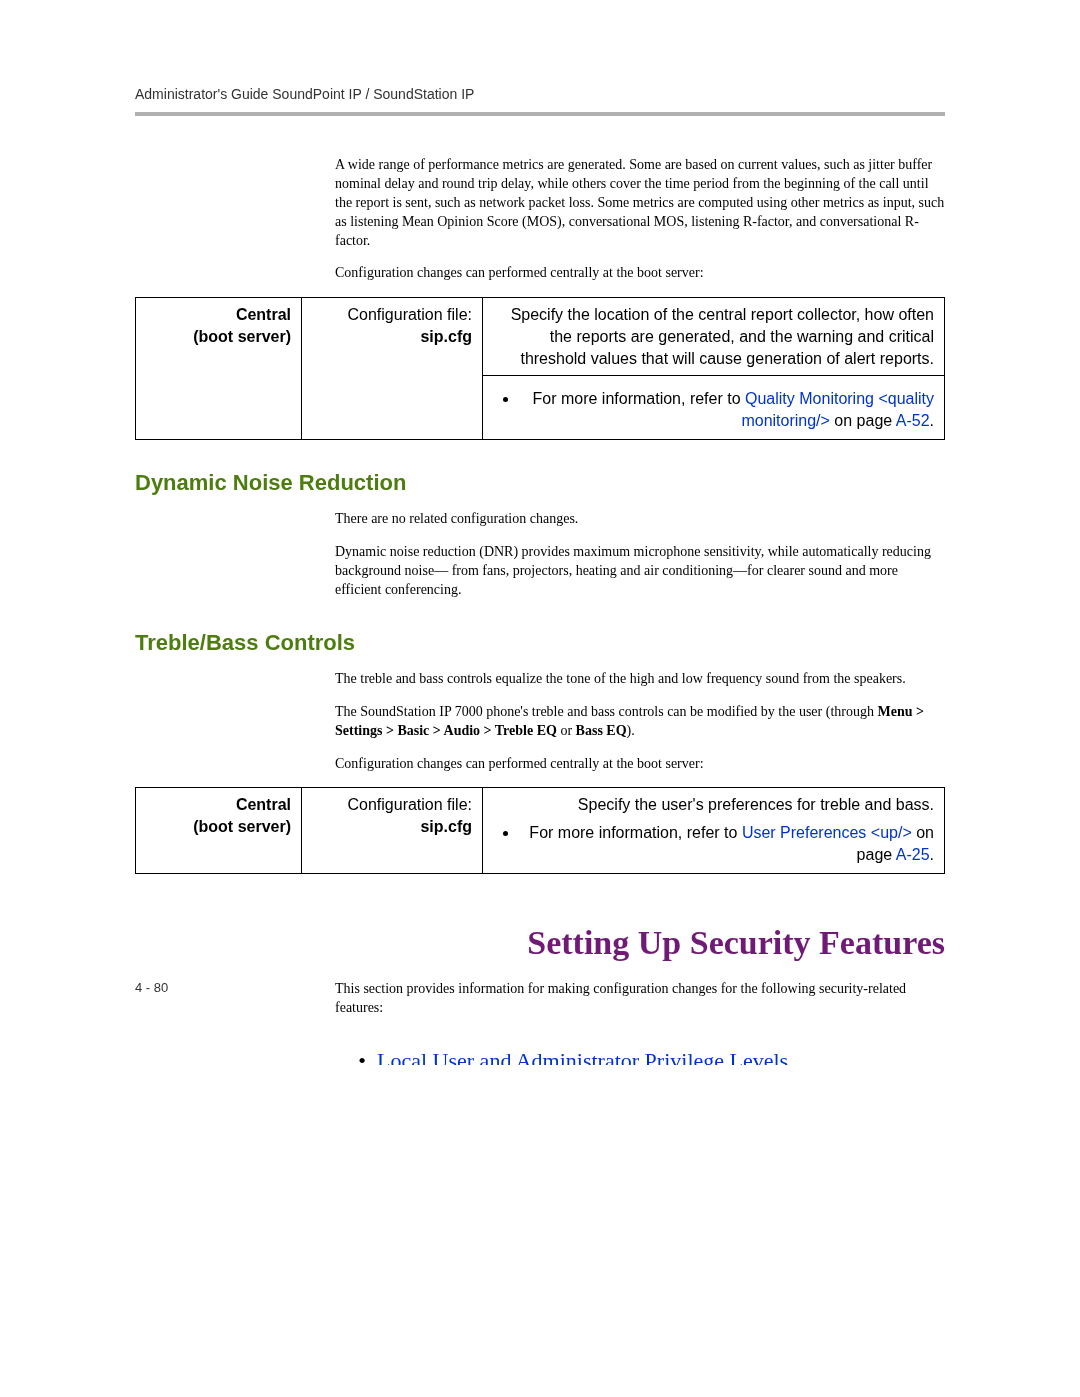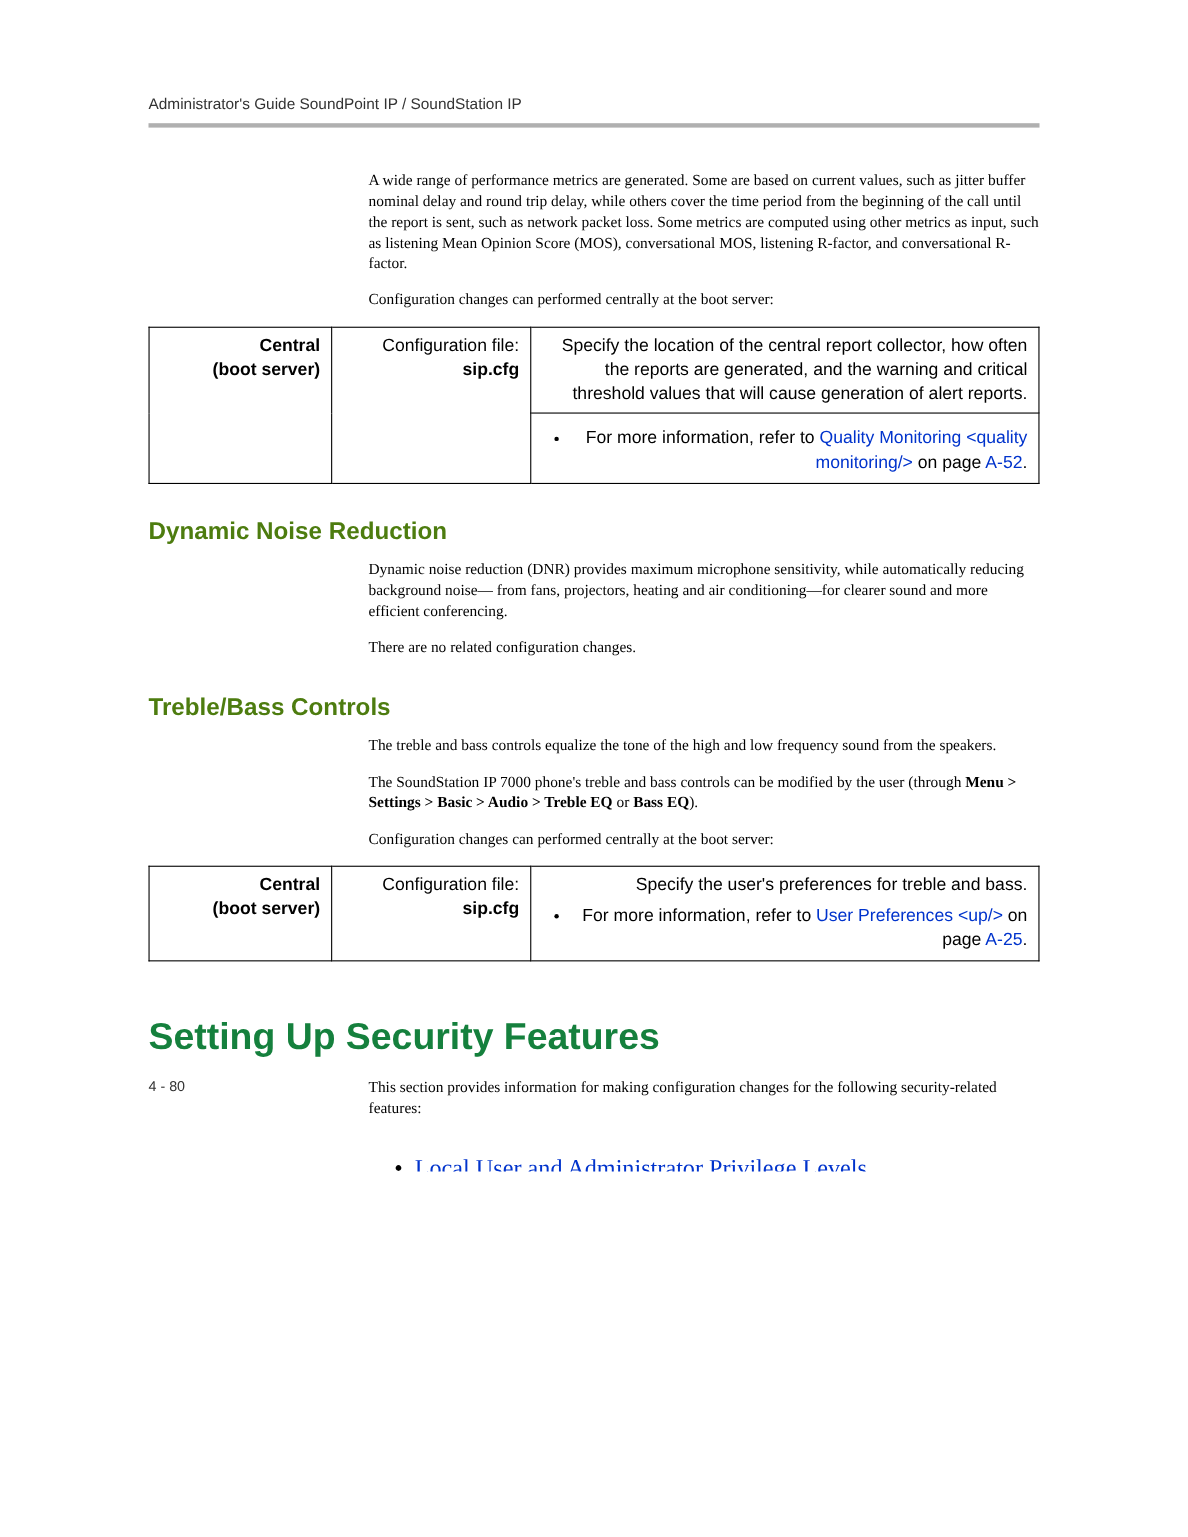--- a/index.html
+++ b/index.html
@@ -35,25 +35,26 @@
     margin-bottom: 14px;
   }
   .h2 {
     font-family: "Segoe UI", "Trebuchet MS", Arial, sans-serif;
     font-size: 22px;
     font-weight: 600;
     color: #4d7c0f;
     margin: 30px 0 14px 0;
   }
   .h1 {
-    font-family: Liberation Sans, sans-serif;
+    font-family: Liberation Serif, serif;
     font-size: 34px;
     font-weight: 600;
-    color: #15803d;
+    color: #701a75;
     margin: 50px 0 18px 0;
+    text-align: right;
   }
   table.cfg {
     border-collapse: collapse;
     width: 100%;
     font-family: Arial, Helvetica, sans-serif;
     font-size: 16px;
     margin: 8px 0 18px 0;
     text-align: right;
   }
   table.cfg td {
@@ -118,22 +119,22 @@
           <li>
             <span>For more information, refer to </span><a href="#" class="xref">Quality Monitoring &lt;quality monitoring/&gt;</a><span> on page </span><a href="#" class="xref">A-52</a><span>.</span>
           </li>
         </ul>
       </td>
     </tr>
   </tbody>
     </table>
 
   <div class="h2">Dynamic Noise Reduction</div>
+  <p class="body-text">There are no related configuration changes.</p>
   <p class="body-text">Dynamic noise reduction (DNR) provides maximum microphone sensitivity, while automatically reducing background noise—  from fans, projectors, heating and air conditioning—for clearer sound and more efficient conferencing.</p>
-  <p class="body-text">There are no related configuration changes.</p>
 
   <div class="h2">Treble/Bass Controls</div>
   <p class="body-text">The treble and bass controls equalize the tone of the high and low frequency sound from the speakers.</p>
   <p class="body-text">
     <span>The SoundStation IP 7000 phone's treble and bass controls can be modified by the user (through </span><span class="strong-serif">Menu &gt; Settings &gt; Basic &gt; Audio &gt; Treble EQ</span><span> or </span><span class="strong-serif">Bass EQ</span><span>).</span>
   </p>
   <p class="body-text">Configuration changes can performed centrally at the boot server:</p>
 
   <table class="cfg">
     <tbody>

